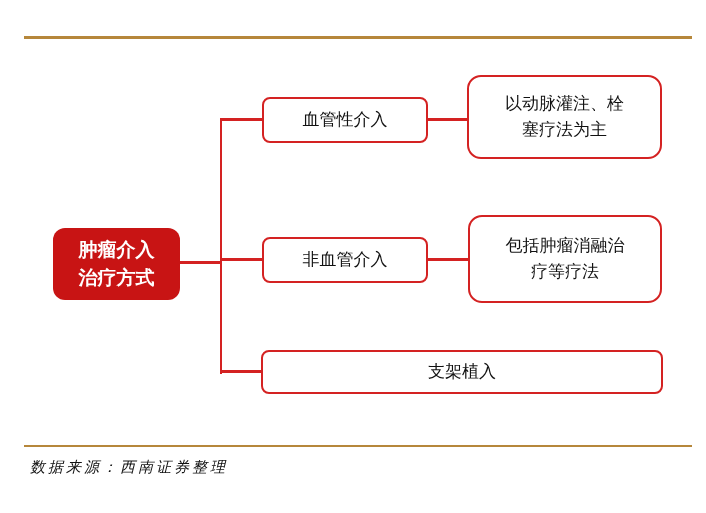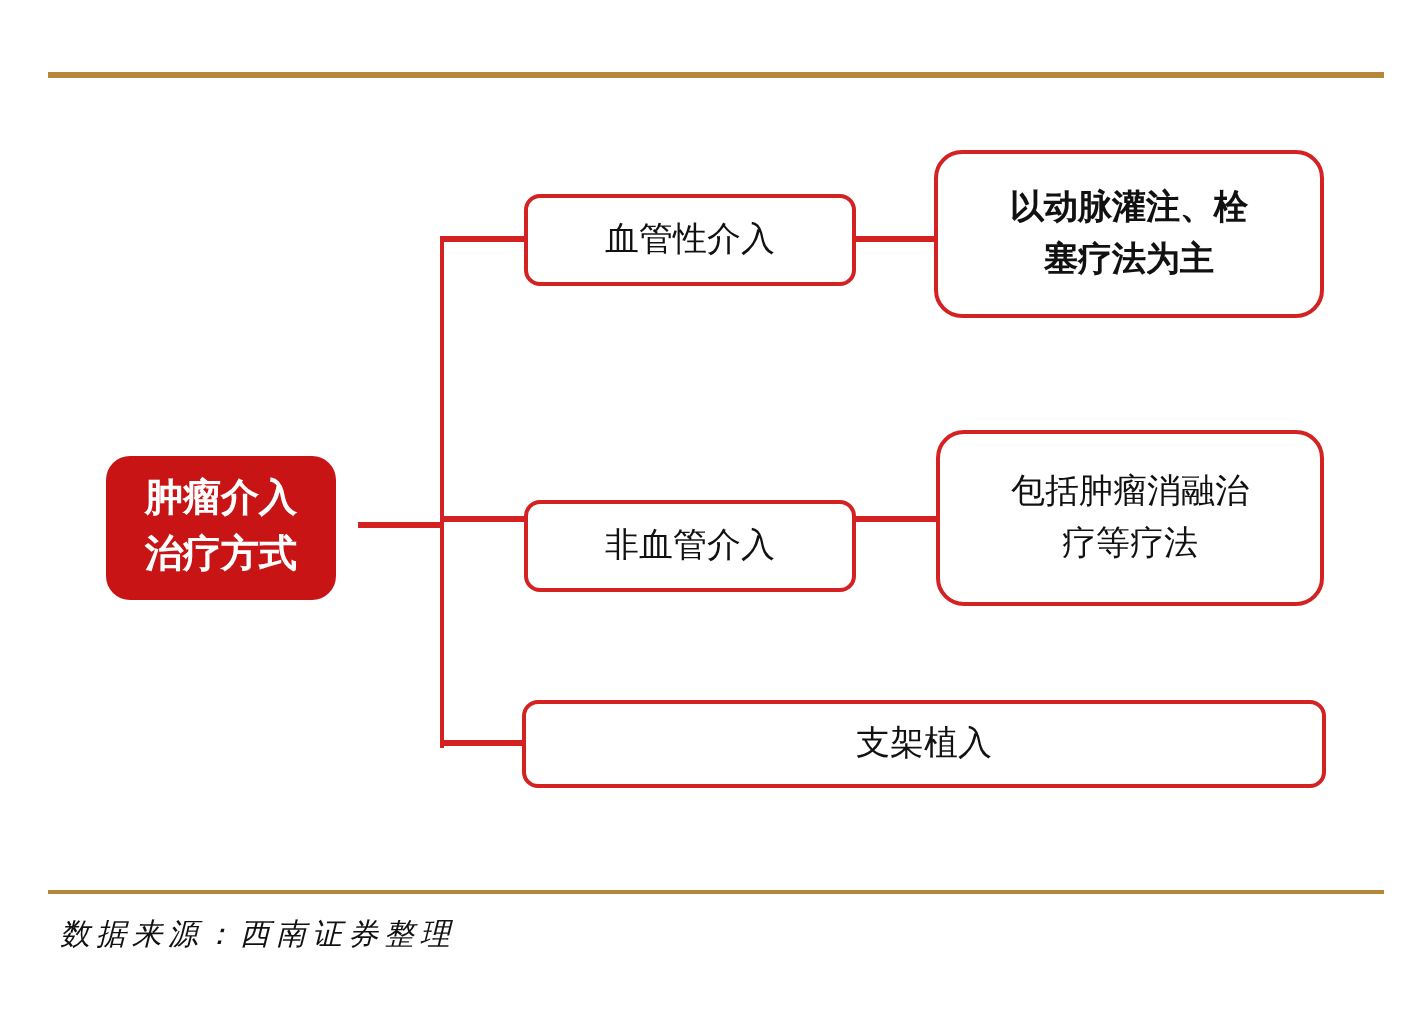--- a/index.html
+++ b/index.html
@@ -51,44 +51,44 @@
     display: flex;
     align-items: center;
     justify-content: center;
     text-align: center;
     color: var(--text, #111111);
     font-size: 17px;
     line-height: 1.55;
   }
   .node-root {
     left: 53px; top: 228px;
-    width: 115px; height: 72px;
+    width: 127px; height: 72px;
     background: var(--red-fill, #C81414);
     border-radius: 12px;
     color: var(--root-text, #ffffff);
     font-weight: bold;
     font-size: 19px;
     line-height: 1.5;
   }
   .node-root .wrap { width: 78px; }
   .node-branch {
     background: #ffffff;
     border: 2.5px solid var(--red-line, #D42222);
     border-radius: 8px;
     align-items: center;
   }
   .node-branch-1 { left: 262px; top: 97px;  width: 166px; height: 46px; }
-  .node-branch-2 { left: 262px; top: 237px; width: 166px; height: 46px; margin-top: 13px; }
+  .node-branch-2 { left: 262px; top: 237px; width: 166px; height: 46px; }
   .node-branch-3 { left: 261px; top: 350px; width: 402px; height: 44px; }
   .node-leaf {
     background: #ffffff;
     border: 2.5px solid var(--red-line, #D42222);
     border-radius: 14px;
   }
-  .node-leaf-1 { left: 467px; top: 75px;  width: 195px; height: 84px; font-weight: bold; }
+  .node-leaf-1 { left: 467px; top: 75px;  width: 195px; height: 84px; }
   .node-leaf-2 { left: 468px; top: 215px; width: 194px; height: 88px; }
   .node-leaf .wrap { width: 128px; }
 
   .conn-trunk   { left: 220px; top: 118px; height: 256px; }
   .conn-root    { left: 179px; top: 261px; width: 43px; }
   .conn-b1      { left: 221px; top: 118px; width: 41px; }
   .conn-b2      { left: 221px; top: 258px; width: 41px; }
   .conn-b3      { left: 221px; top: 370px; width: 40px; }
   .conn-l1      { left: 428px; top: 118px; width: 39px; }
   .conn-l2      { left: 428px; top: 258px; width: 40px; }

